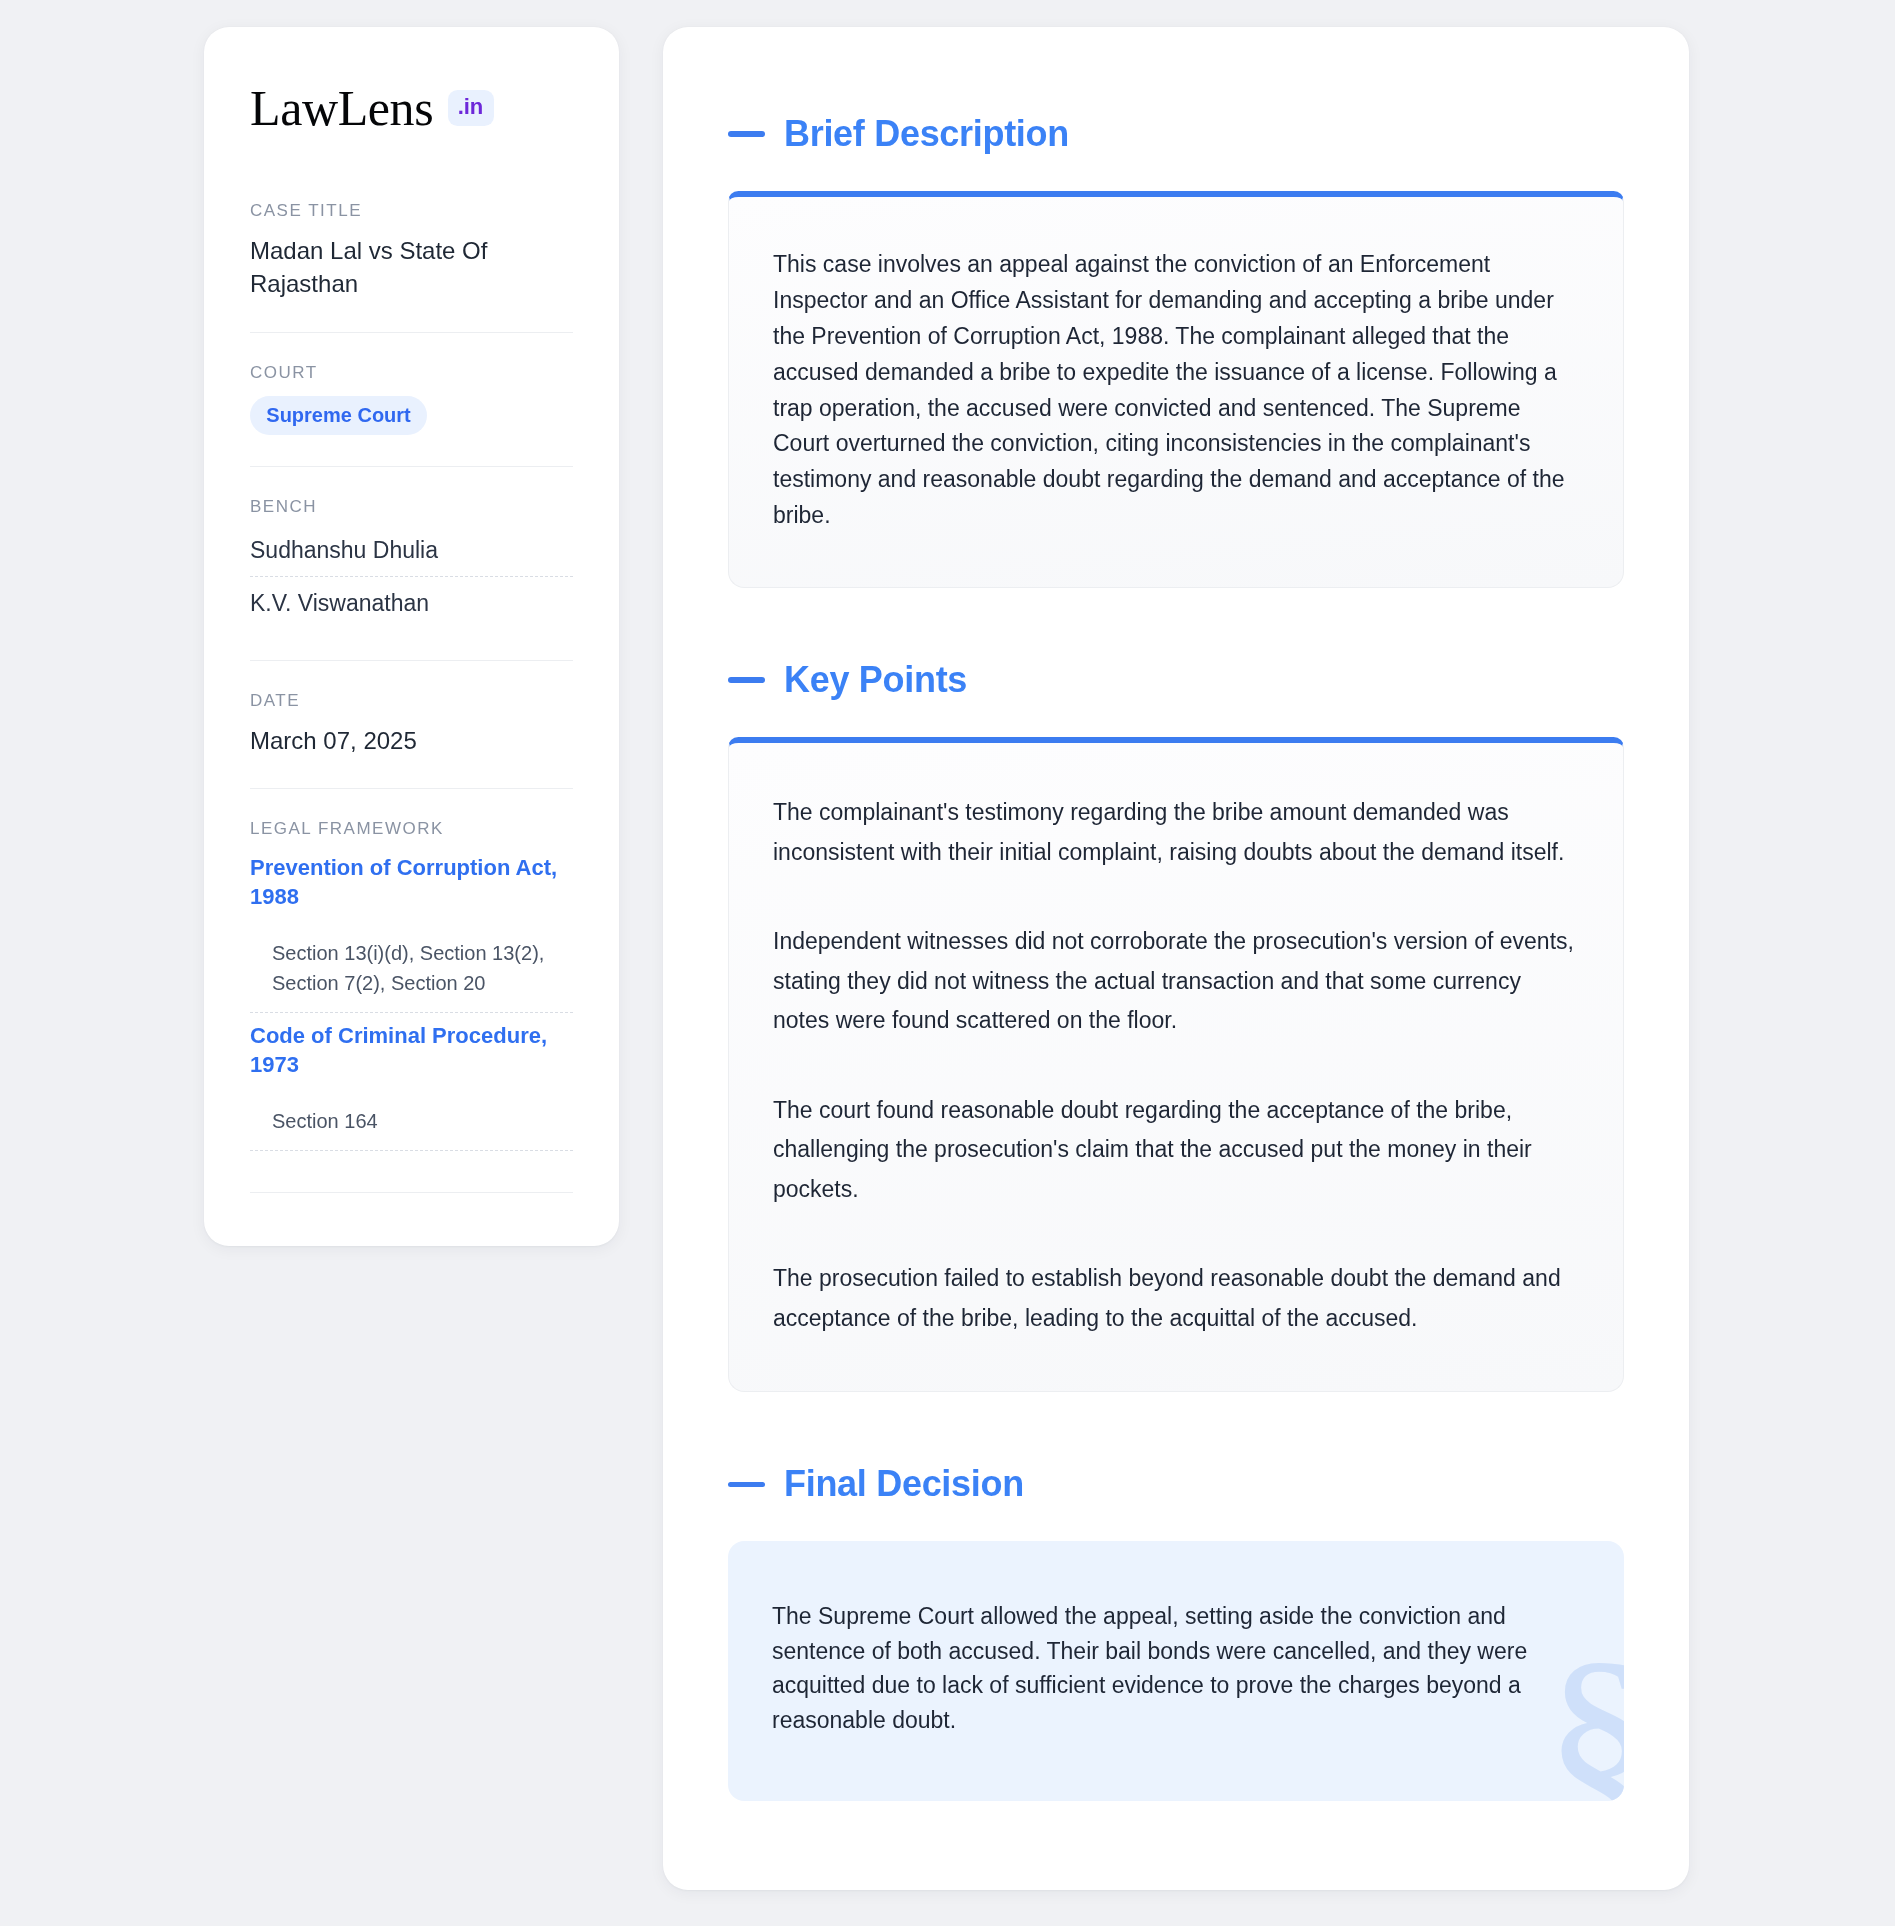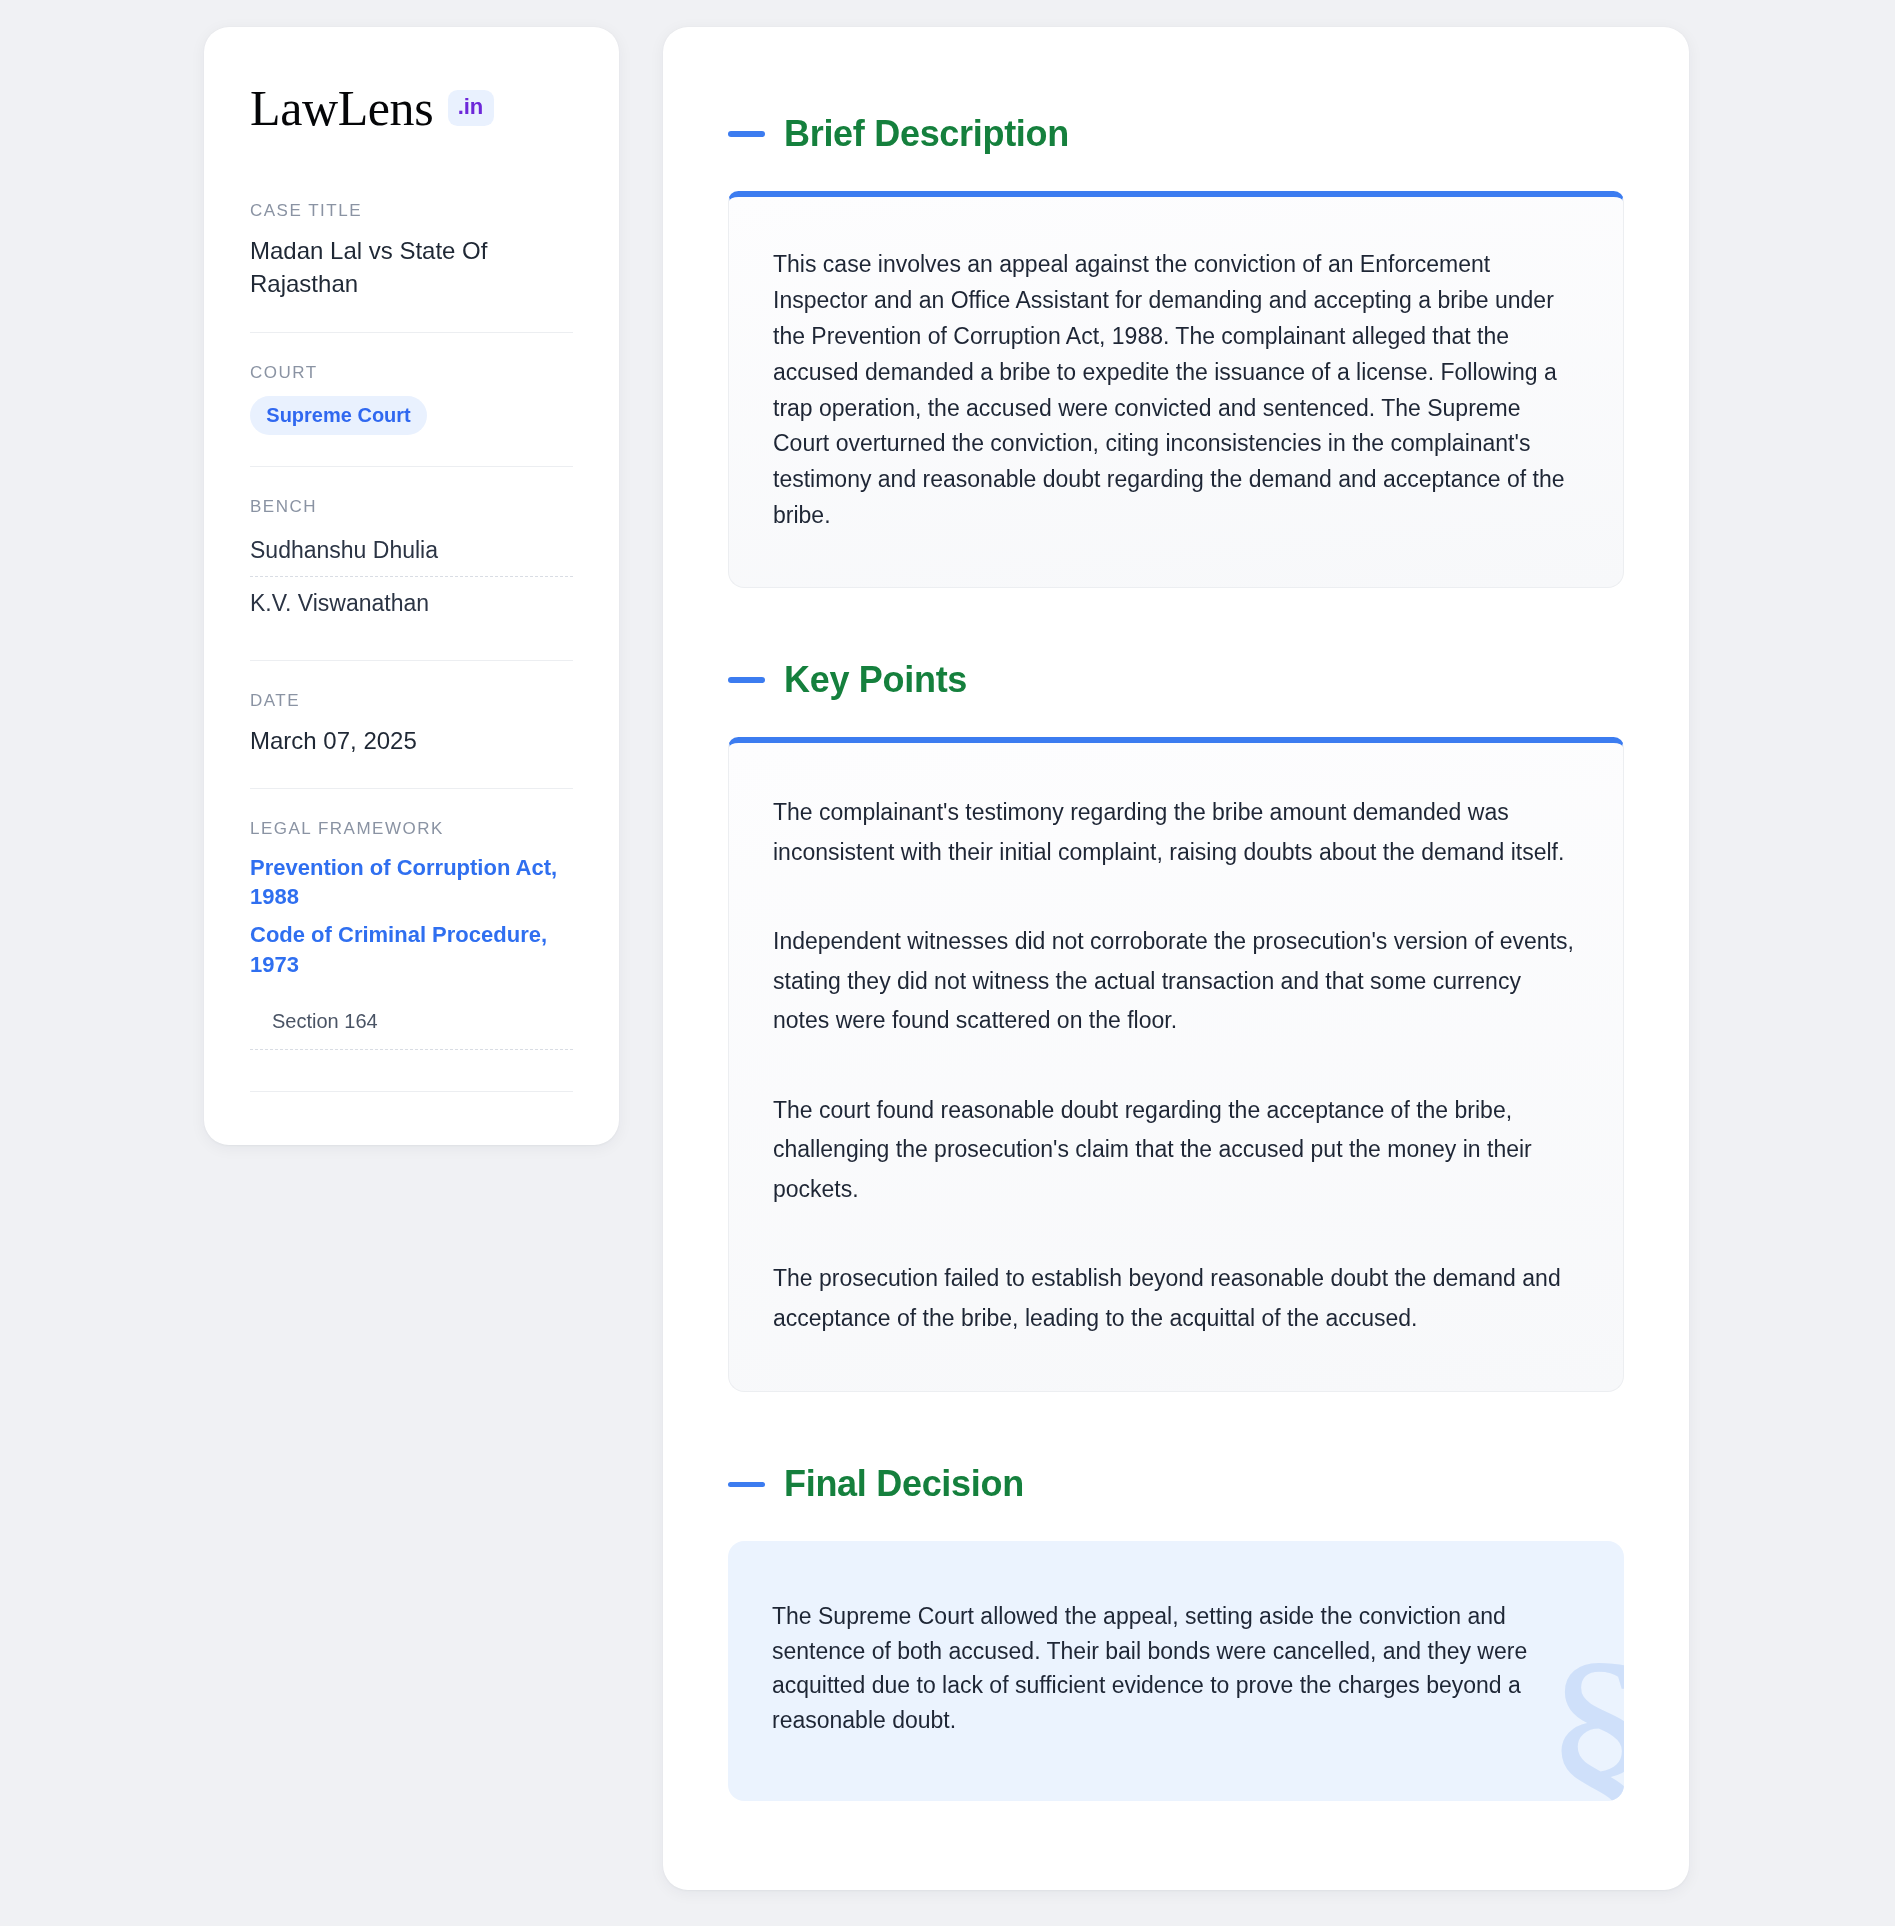--- a/index.html
+++ b/index.html
@@ -144,21 +144,21 @@
   .head-dash {
     width: 37px;
     height: 5.2px;
     border-radius: 3px;
     background: #3c7cf0;
     flex: 0 0 auto;
   }
   .head-title {
     font-size: 36px;
     font-weight: bold;
-    color: #15803d;
+    color: #3b82f6;
     letter-spacing: -0.3px;
   }
 
   .card {
     border-radius: 16.3px;
     border: 1.5px solid #eceef1;
     background: linear-gradient(175deg, #fdfdfe 0%, #f7f8fa 100%);
     padding: 50px 44px 53px 44px;
     position: relative;
     overflow: hidden;
@@ -230,20 +230,21 @@
       <div class="field-label">DATE</div>
       <div class="field-value strong">March 07, 2025</div>
     </div>
     <div class="field-sep"></div>
 
     <div class="field">
       <div class="field-label">LEGAL FRAMEWORK</div>
 
       <div class="law-block">
         <div class="law-title">Prevention of Corruption Act, 1988</div>
+        <div class="law-sections dashed">Section 13(i)(d), Section 13(2), Section 7(2), Section 20</div>
       </div>
 
       <div class="law-block">
         <div class="law-title">Code of Criminal Procedure, 1973</div>
         <div class="law-sections dashed">Section 164</div>
       </div>
 
       <div class="bottom-rule"></div>
     </div>
 

